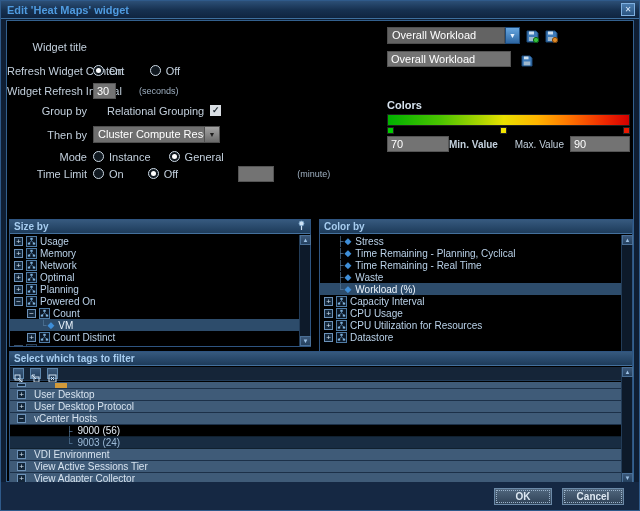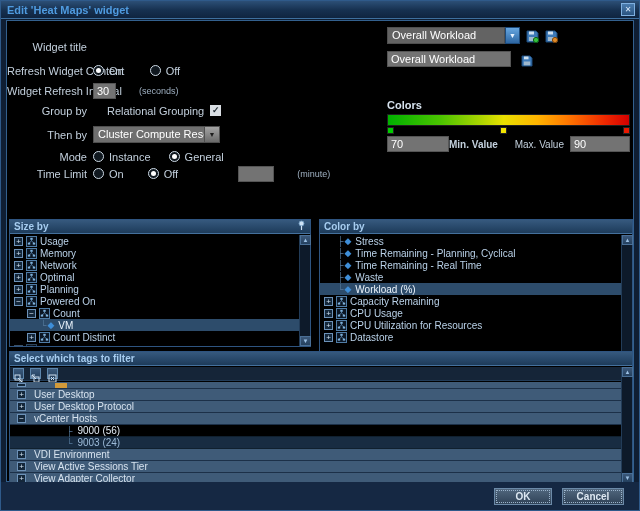--- a/index.html
+++ b/index.html
@@ -392,21 +392,21 @@
             <span class="exp">+</span>
             <span class="hicon">
               <svg width="11" height="11" viewBox="0 0 11 11">
                 <rect x="0.5" y="0.5" width="10" height="10" fill="#0b1624" stroke="#4f7ca6"></rect>
                 <path d="M5.5 3.5 L5.5 5 M3 7 L5.5 5 L8 7" stroke="#5a86ad" fill="none" stroke-width="0.8"></path>
                 <rect x="4.3" y="1.8" width="2.4" height="2" fill="#7fb2dd"></rect>
                 <rect x="1.8" y="6.6" width="2.4" height="2" fill="#7fb2dd"></rect>
                 <rect x="6.8" y="6.6" width="2.4" height="2" fill="#7fb2dd"></rect>
               </svg>
             </span>
-            <span>Capacity Remaining</span>
+            <span>Capacity Interval</span>
           </div>
           <div class="trow">
             <span style="width: 4px; flex: 0 0 auto;"></span>
             <span class="exp">+</span>
             <span class="hicon">
               <svg width="11" height="11" viewBox="0 0 11 11">
                 <rect x="0.5" y="0.5" width="10" height="10" fill="#0b1624" stroke="#4f7ca6"></rect>
                 <path d="M5.5 3.5 L5.5 5 M3 7 L5.5 5 L8 7" stroke="#5a86ad" fill="none" stroke-width="0.8"></path>
                 <rect x="4.3" y="1.8" width="2.4" height="2" fill="#7fb2dd"></rect>
                 <rect x="1.8" y="6.6" width="2.4" height="2" fill="#7fb2dd"></rect>

